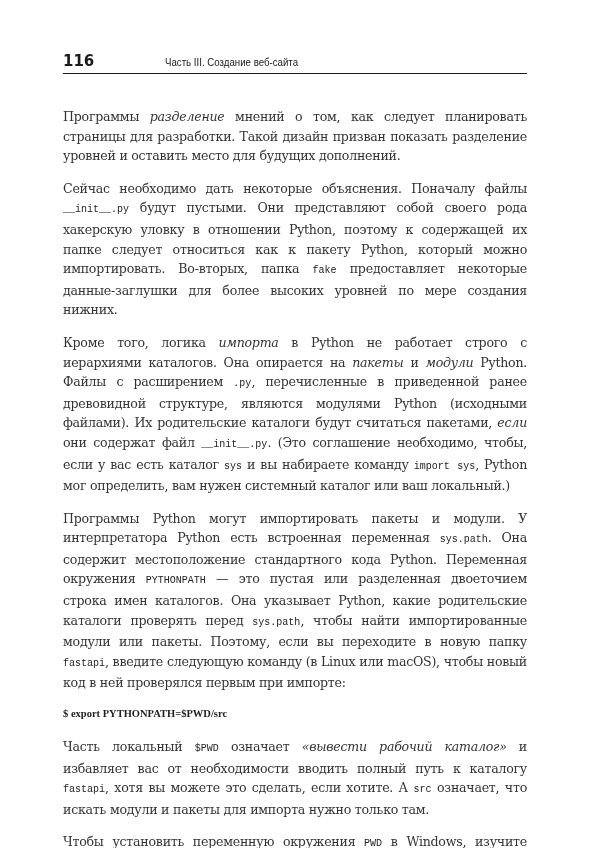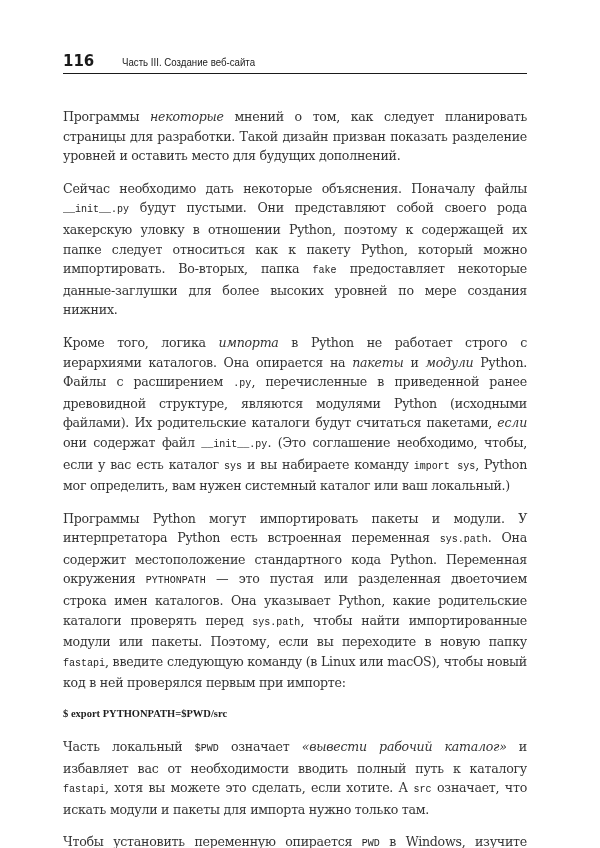--- a/index.html
+++ b/index.html
@@ -18,20 +18,21 @@
       position: absolute;
       left: 63px;
       top: 50px;
       width: 464px;
       height: 24px;
       border-bottom: 1.5px solid #1a1a1a;
       display: flex;
       align-items: flex-end;
       padding-bottom: 3px;
       box-sizing: border-box;
+      gap: 43px;
     }
     .page-number {
       font-family: "DejaVu Sans", sans-serif;
       font-weight: bold;
       font-size: 15px;
       color: #1a1a1a;
       width: 59px;
       line-height: 18px;
     }
     .running-head {
@@ -81,23 +82,23 @@
 </head>
 <body>
 
 <div class="page-header">
   <span class="page-number">116</span>
   <span class="running-head">Часть III. Создание веб-сайта</span>
 </div>
 
 <div class="content">
   <div>
-      <p class="para"><span>Программы </span><em>некоторые</em><span> мнений о том, как следует планировать страницы для разработки. Такой дизайн призван показать разделение уровней и оставить место для будущих дополнений.</span></p>
+      <p class="para"><span>Программы </span><em>разделение</em><span> мнений о том, как следует планировать страницы для разработки. Такой дизайн призван показать разделение уровней и оставить место для будущих дополнений.</span></p>
       <p class="para"><span>Сейчас необходимо дать некоторые объяснения. Поначалу файлы </span><code>__init__.py</code><span> будут пустыми. Они представляют собой своего рода хакерскую уловку в от­ношении Python, поэтому к содержащей их папке следует относиться как к пакету Python, который можно импортировать. Во-вторых, папка </span><code>fake</code><span> предоставляет некоторые данные-заглушки для более высоких уровней по мере создания нижних.</span></p>
       <p class="para"><span>Кроме того, логика </span><em>импорта</em><span> в Python не работает строго с иерархиями ката­логов. Она опирается на </span><em>пакеты</em><span> и </span><em>модули</em><span> Python. Файлы с расширением </span><code>.py</code><span>, перечисленные в приведенной ранее древовидной структуре, являются модулями Python (исходными файлами). Их родительские каталоги будут считаться па­кетами, </span><em>если</em><span> они содержат файл </span><code>__init__.py</code><span>. (Это соглашение необходимо, чтобы, если у вас есть каталог </span><code>sys</code><span> и вы набираете команду </span><code>import sys</code><span>, Python мог определить, вам нужен системный каталог или ваш локальный.)</span></p>
       <p class="para"><span>Программы Python могут импортировать пакеты и модули. У интерпретатора Python есть встроенная переменная </span><code>sys.path</code><span>. Она содержит местоположение стандартного кода Python. Переменная окружения </span><code>PYTHONPATH</code><span> — это пустая или разделенная двоеточием строка имен каталогов. Она указывает Python, какие родительские каталоги проверять перед </span><code>sys.path</code><span>, чтобы найти импортирован­ные модули или пакеты. Поэтому, если вы переходите в новую папку </span><code>fastapi</code><span>, введите следующую команду (в Linux или macOS), чтобы новый код в ней про­верялся первым при импорте:</span></p>
     </div>
   <div class="code-block"><span>$ export PYTHONPATH=$PWD/src</span></div>
   <div>
       <p class="para"><span>Часть локальный </span><code>$PWD</code><span> означает </span><em>«вывести рабочий каталог»</em><span> и избавляет вас от необходимости вводить полный путь к каталогу </span><code>fastapi</code><span>, хотя вы можете это сделать, если хотите. А </span><code>src</code><span> означает, что искать модули и пакеты для импорта нужно только там.</span></p>
-      <p class="para"><span>Чтобы установить переменную опирается </span><code>PWD</code><span> в Windows, изучите раздел </span><em>Excursus: Setting Environment Variables</em><span> на сайте Python Software Foundation (</span></p>
+      <p class="para"><span>Чтобы установить переменную окружения </span><code>PWD</code><span> в Windows, изучите раздел </span><em>Excursus: Setting Environment Variables</em><span> на сайте Python Software Foundation (</span></p>
     </div>
 </div>
 
 </body></html>

